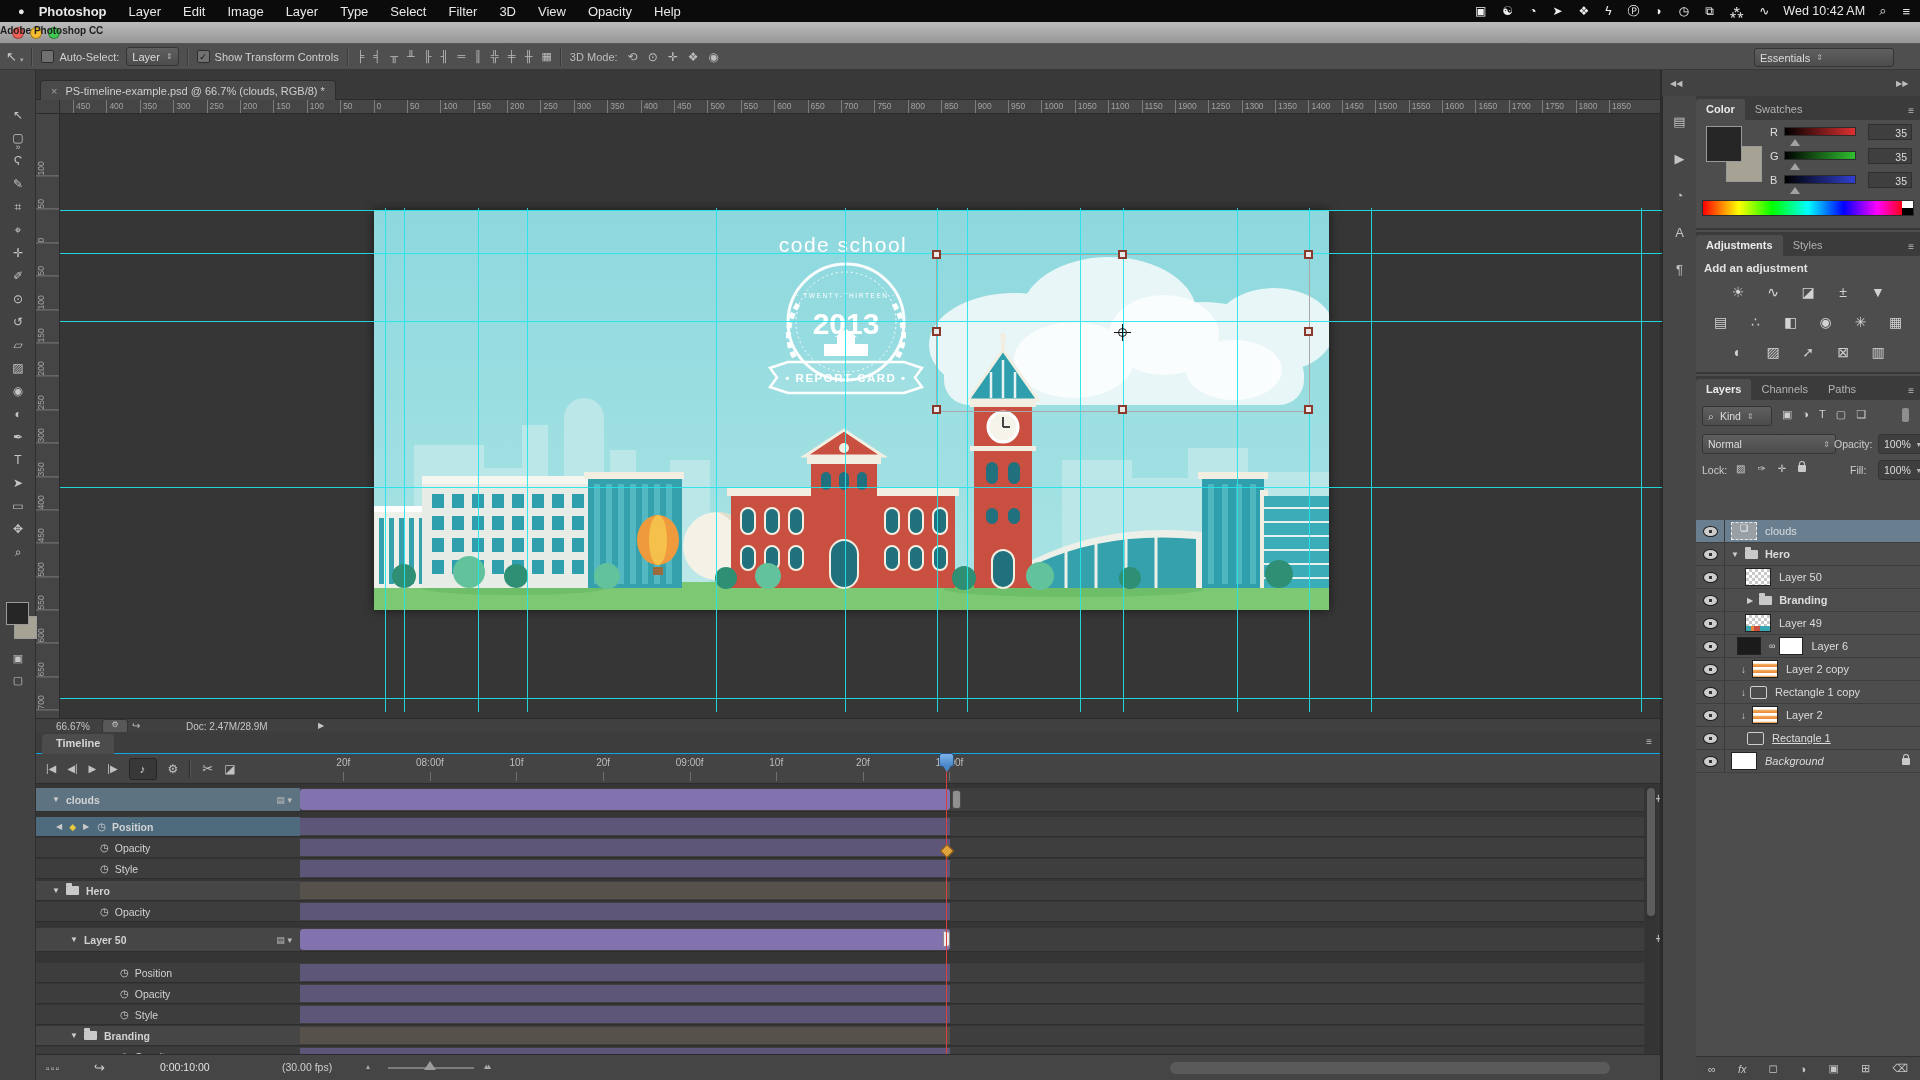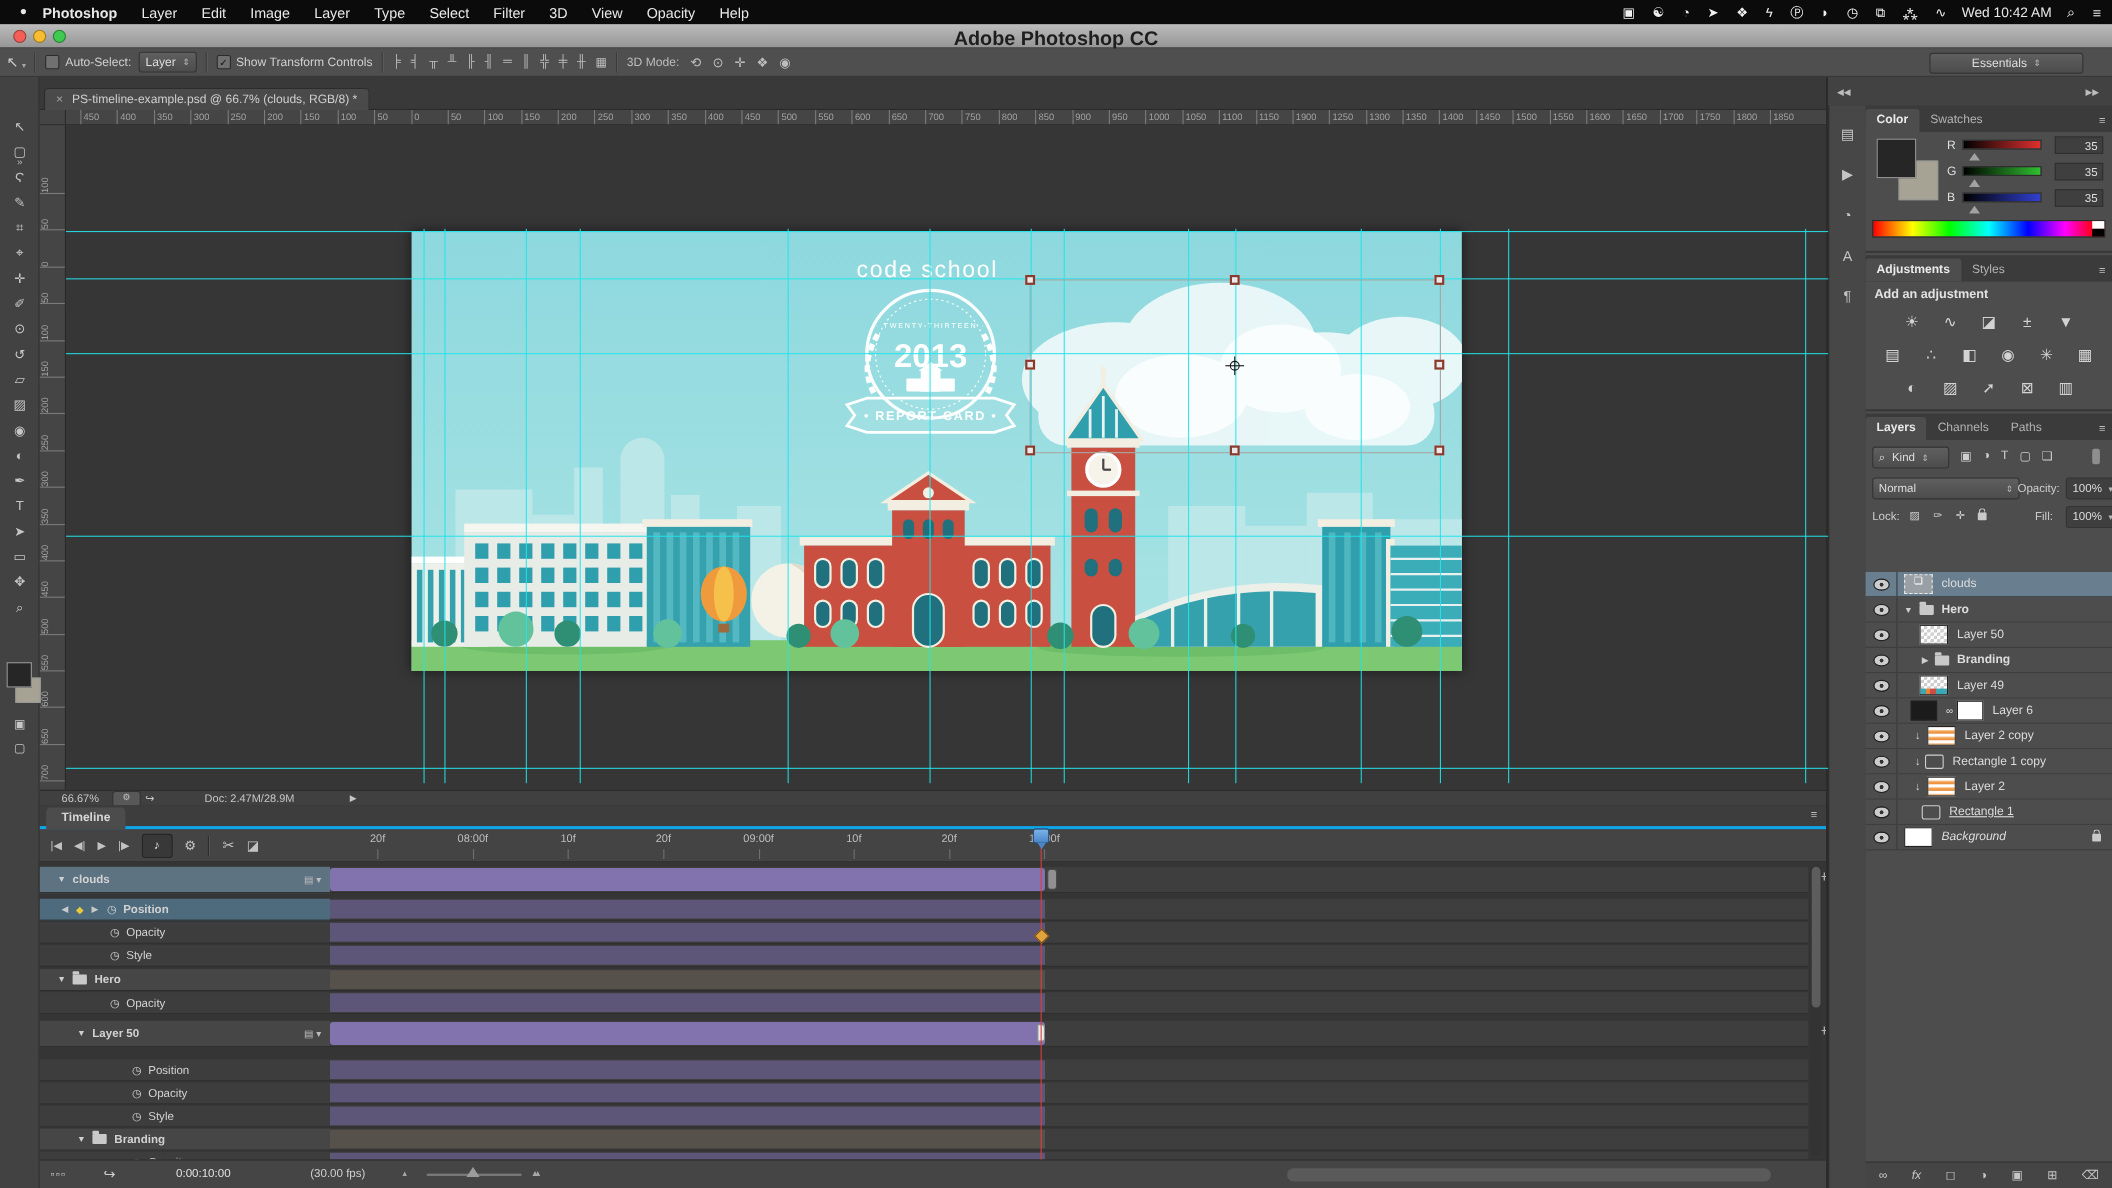--- a/index.html
+++ b/index.html
@@ -13,34 +13,34 @@
   #menubar .apple{margin:0 14px 0 8px;font-size:11px}
   #menu-items{display:flex;gap:22px}
   #menu-items .mi:first-child{font-weight:bold}
   #menubar .spacer{flex:1}
   #status-icons{display:flex;gap:16px;font-size:12px;color:#f0f0f0;align-items:center}
   #menubar .clock{margin:0 14px;font-size:12.5px}
   
   #titlebar{left:0;top:22px;width:1920px;height:22px;
             background:linear-gradient(#bcbcbc,#969696);border-bottom:1px solid #555;box-sizing:border-box}
   .tl{position:absolute;top:5px;width:12px;height:12px;border-radius:50%;box-sizing:border-box;border:1px solid rgba(0,0,0,.35)}
-  #titlebar .title{position:absolute;left:0;right:0;top:3px;text-align:center;font-size:18px;color:#1e1e1e;font-weight:bold}
+  #titlebar .title{position:absolute;left:0;right:0;top:3px;text-align:left;font-size:10px;color:#1e1e1e;font-weight:bold}
   
   #optionsbar{left:0;top:44px;width:1920px;height:26px;background:#4f4f4f;border-bottom:1px solid #383838;
               display:flex;align-items:center;font-size:11px;color:#d0d0d0;box-sizing:border-box;padding-left:6px}
   .sep{width:1px;height:18px;background:#3a3a3a;border-right:1px solid #5e5e5e;margin:0 8px}
   .cb{width:11px;height:11px;background:#707070;border:1px solid #2c2c2c;border-radius:2px;margin-right:5px;
       display:inline-flex;align-items:center;justify-content:center;font-size:9px;color:#111}
   .dd{background:linear-gradient(#5f5f5f,#4c4c4c);border:1px solid #343434;border-radius:3px;height:17px;
       display:inline-flex;align-items:center;padding:0 5px;gap:6px;color:#dedede}
   .dd .arr{font-size:8px;color:#b8b8b8}
   .glyphbtn{display:inline-block;text-align:center;color:#c8c8c8}
   #align-icons{display:flex;gap:9px;font-size:11px;color:#bdbdbd}
   #mode-icons{display:flex;gap:10px;font-size:12px;color:#bdbdbd}
-  #workspace-btn{position:absolute;right:26px;top:4px;width:128px;justify-content:center}
+  #workspace-btn{position:absolute;right:26px;top:4px;width:128px;justify-content:flex-start}
   
   #tabbar{left:36px;top:70px;width:1626px;height:30px;background:#393939;border-bottom:1px solid #2a2a2a;box-sizing:border-box}
   #doc-tab{position:absolute;left:4px;top:10px;height:20px;background:#4a4a4a;border:1px solid #2c2c2c;border-bottom:none;
            border-radius:4px 4px 0 0;display:flex;align-items:center;padding:0 10px;gap:8px;font-size:11px;color:#cfcfcf}
   
   #hruler{left:60px;top:100px;width:1602px;height:14px;background:#454545;border-bottom:1px solid #2a2a2a;
           overflow:hidden;box-sizing:border-box}
   #hruler .inner{display:flex;padding-left:13px}
   .hl{flex:0 0 33.4px;border-left:1px solid #7b7b7b;height:14px;box-sizing:border-box;
       font-size:8.5px;color:#a2a2a2;padding:1px 0 0 2px;white-space:nowrap}
@@ -59,21 +59,21 @@
   .th{position:absolute;width:9px;height:9px;background:#e9e9e9;border:2px solid #8a3a2c;box-sizing:border-box;z-index:41}
   #move-crosshair{left:1114px;top:324px;width:17px;height:17px;z-index:42}
   #move-crosshair .c{position:absolute;left:4px;top:4px;width:9px;height:9px;border:1.5px solid #161616;border-radius:50%;box-sizing:border-box}
   #move-crosshair .h{position:absolute;left:0;top:8px;width:17px;height:1px;background:#161616}
   #move-crosshair .v{position:absolute;left:8px;top:0;width:1px;height:17px;background:#161616}
   
   #statusbar{left:36px;top:718px;width:1626px;height:14px;background:#404040;border-top:1px solid #2c2c2c;
              font-size:10px;color:#c6c6c6;box-sizing:border-box}
   
   #timeline{left:36px;top:732px;width:1626px;height:348px;background:#3a3a3a;overflow:hidden}
-  #tl-header{position:absolute;left:0;top:0;width:1626px;height:22px;background:#3d3d3d;border-bottom:3px solid #0ea5e9;box-sizing:border-box}
+  #tl-header{position:absolute;left:0;top:0;width:1626px;height:22px;background:#3d3d3d;border-bottom:1px solid #0ea5e9;box-sizing:border-box}
   #tl-tab{position:absolute;left:6px;top:2px;height:20px;background:#4c4c4c;border-radius:4px 4px 0 0;
           padding:3px 14px 0;font-size:11px;color:#d6d6d6;box-sizing:border-box;font-weight:bold}
   #tl-controls{position:absolute;left:0;top:22px;width:264px;height:30px;background:#444;display:flex;align-items:center;
                gap:11px;padding-left:10px;box-sizing:border-box;color:#c2c2c2;font-size:10px;border-bottom:1px solid #2d2d2d}
   #tl-audio{width:26px;height:20px;background:#383838;border:1px solid #262626;border-radius:3px;display:flex;
             align-items:center;justify-content:center;font-size:11px;color:#ddd}
   #tl-ruler{position:absolute;left:264px;top:22px;width:1362px;height:30px;background:#444;border-bottom:1px solid #2d2d2d;box-sizing:border-box;overflow:hidden}
   #tl-ruler .labels{display:flex;padding-top:3px}
   .tlbl{flex:0 0 86.6px;text-align:center;font-size:10px;color:#bdbdbd;position:relative}
   .tlbl::after{content:'';position:absolute;left:50%;top:15px;width:1px;height:9px;background:#6f6f6f}

